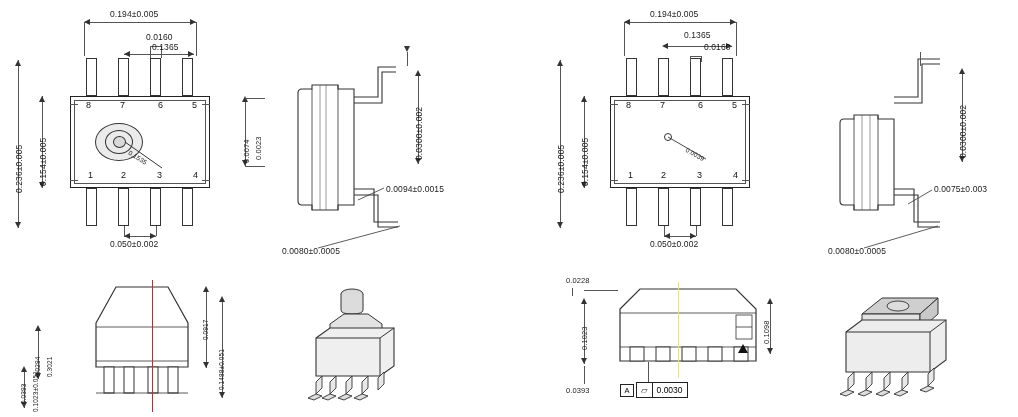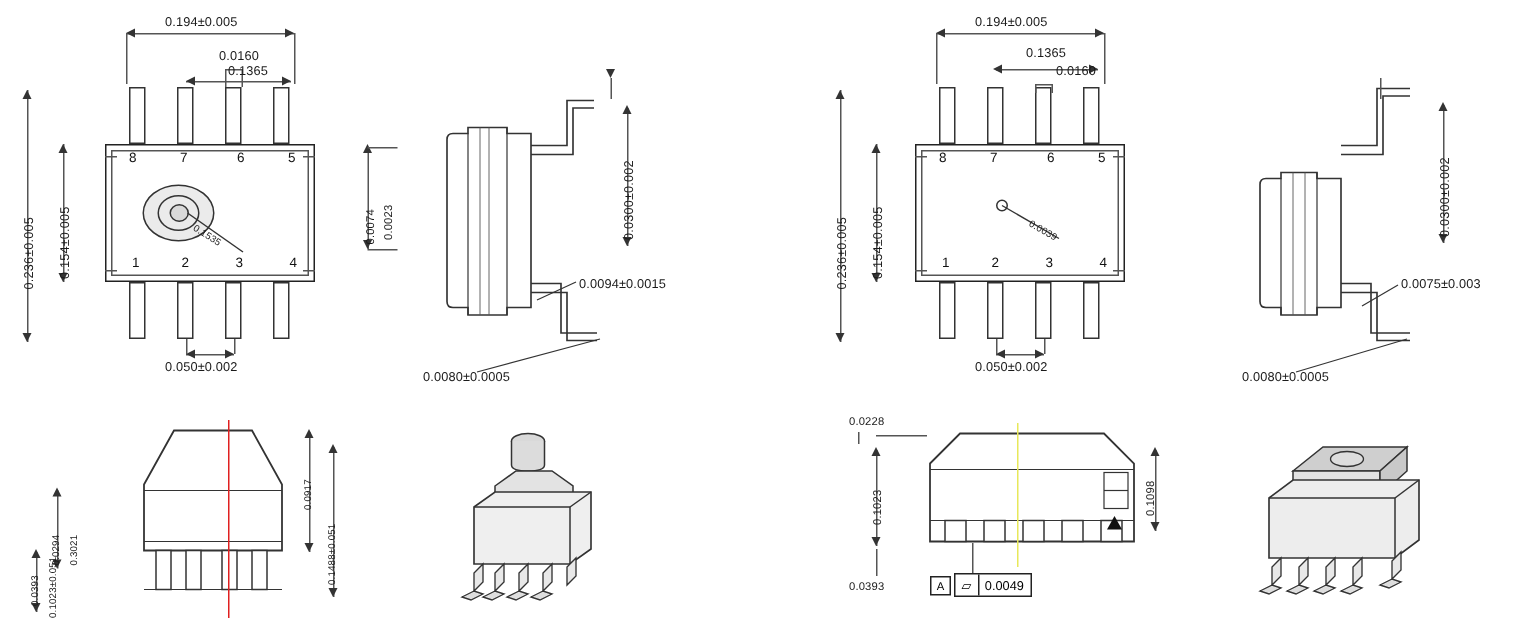--- a/index.html
+++ b/index.html
@@ -348,21 +348,21 @@
     <div class="ln lnv thin" style="left:584px;top:366px;height:18px;"></div>
 
     <div class="dim small vert" style="left:762px;top:344px;transform:rotate(-90deg);">0.1098</div>
     <div class="ln lnv thin" style="left:770px;top:300px;height:54px;"></div>
     <div class="arrw arr-u" style="left:767px;top:298px;"></div>
     <div class="arrw arr-d" style="left:767px;top:348px;"></div>
 
     <div class="ln lnv thin" style="left:648px;top:362px;height:20px;"></div>
     <div class="datbox" style="left:636px;top:382px;height:16px;">
       <div class="cell">▱</div>
-      <div class="cell">0.0049</div>
+      <div class="cell">0.0030</div>
     </div>
     <div class="datbox" style="left:620px;top:384px;width:14px;height:13px;justify-content:center;font-size:7.5px;">A</div>
   </div>
 
   <div>
     <svg width="150" height="130" style="left:828px;top:280px;">
 
       <path d="M34 34 L54 18 L110 18 L92 34 Z" fill="#cfcfcf" stroke="#333" stroke-width="1"></path>
       <ellipse cx="70" cy="26" rx="11" ry="5" fill="#dddddd" stroke="#333" stroke-width="0.9"></ellipse>
       <path d="M34 34 L34 50 L92 50 L92 34 Z" fill="#e2e2e2" stroke="#333" stroke-width="1"></path>

